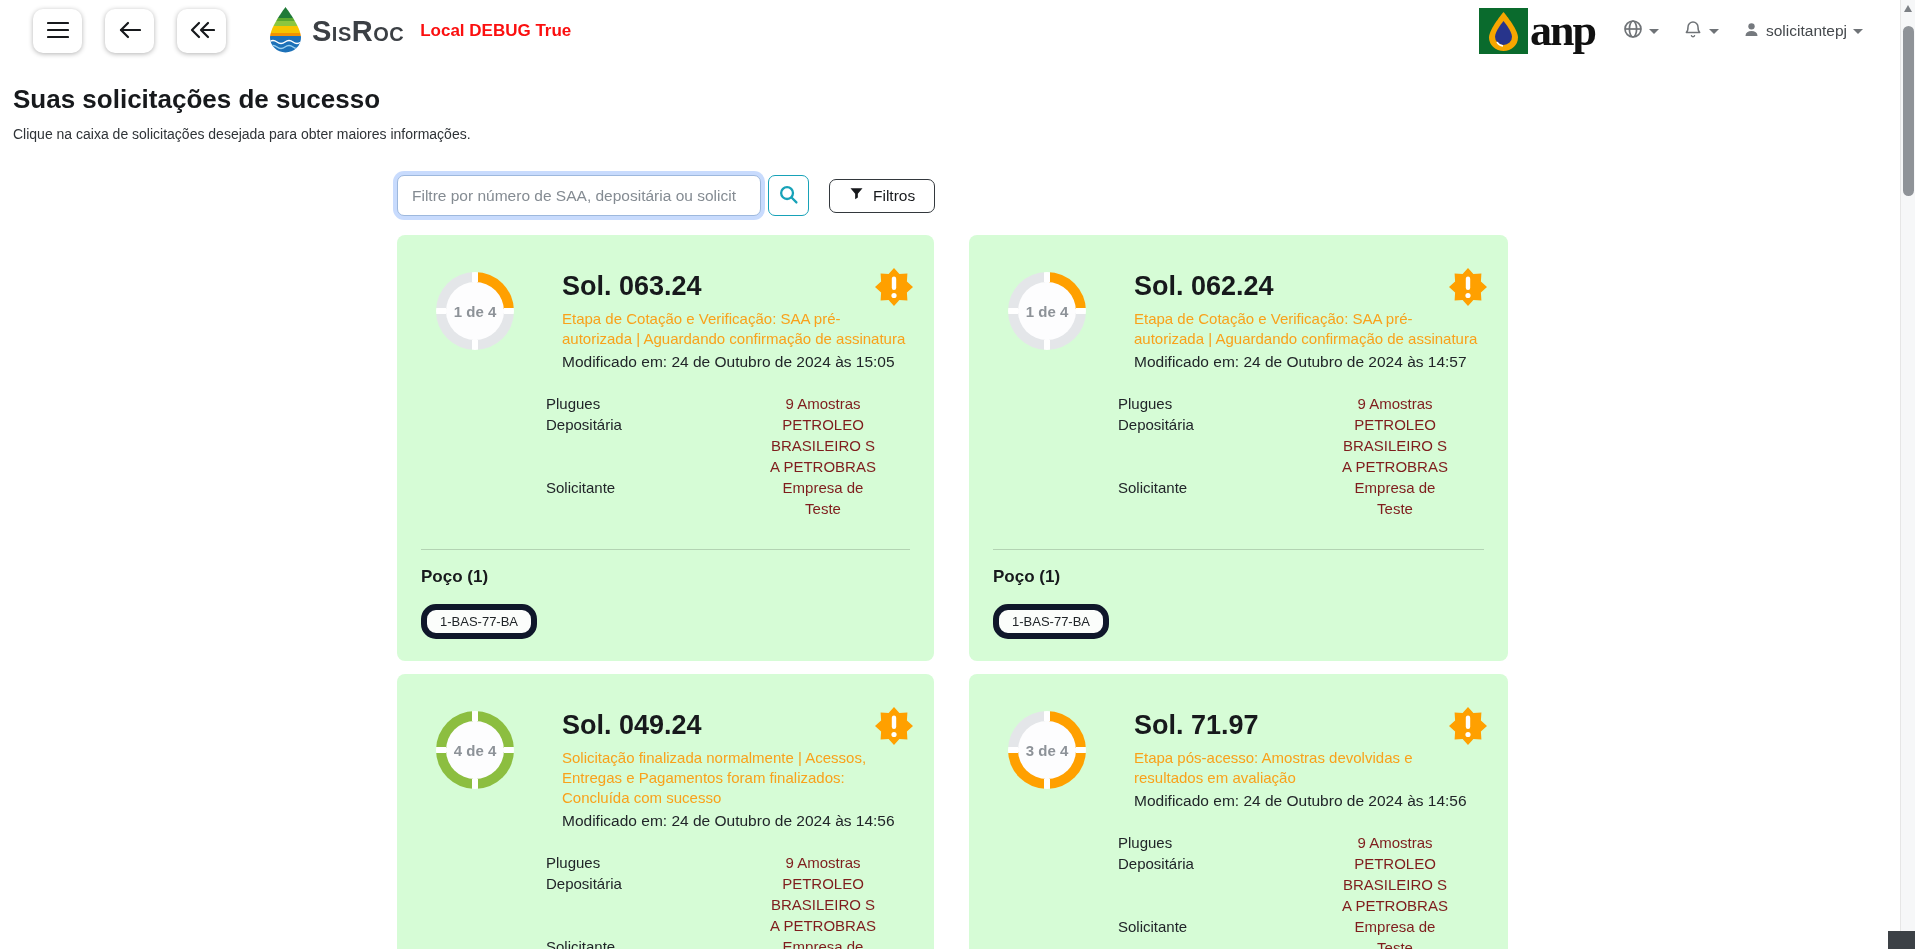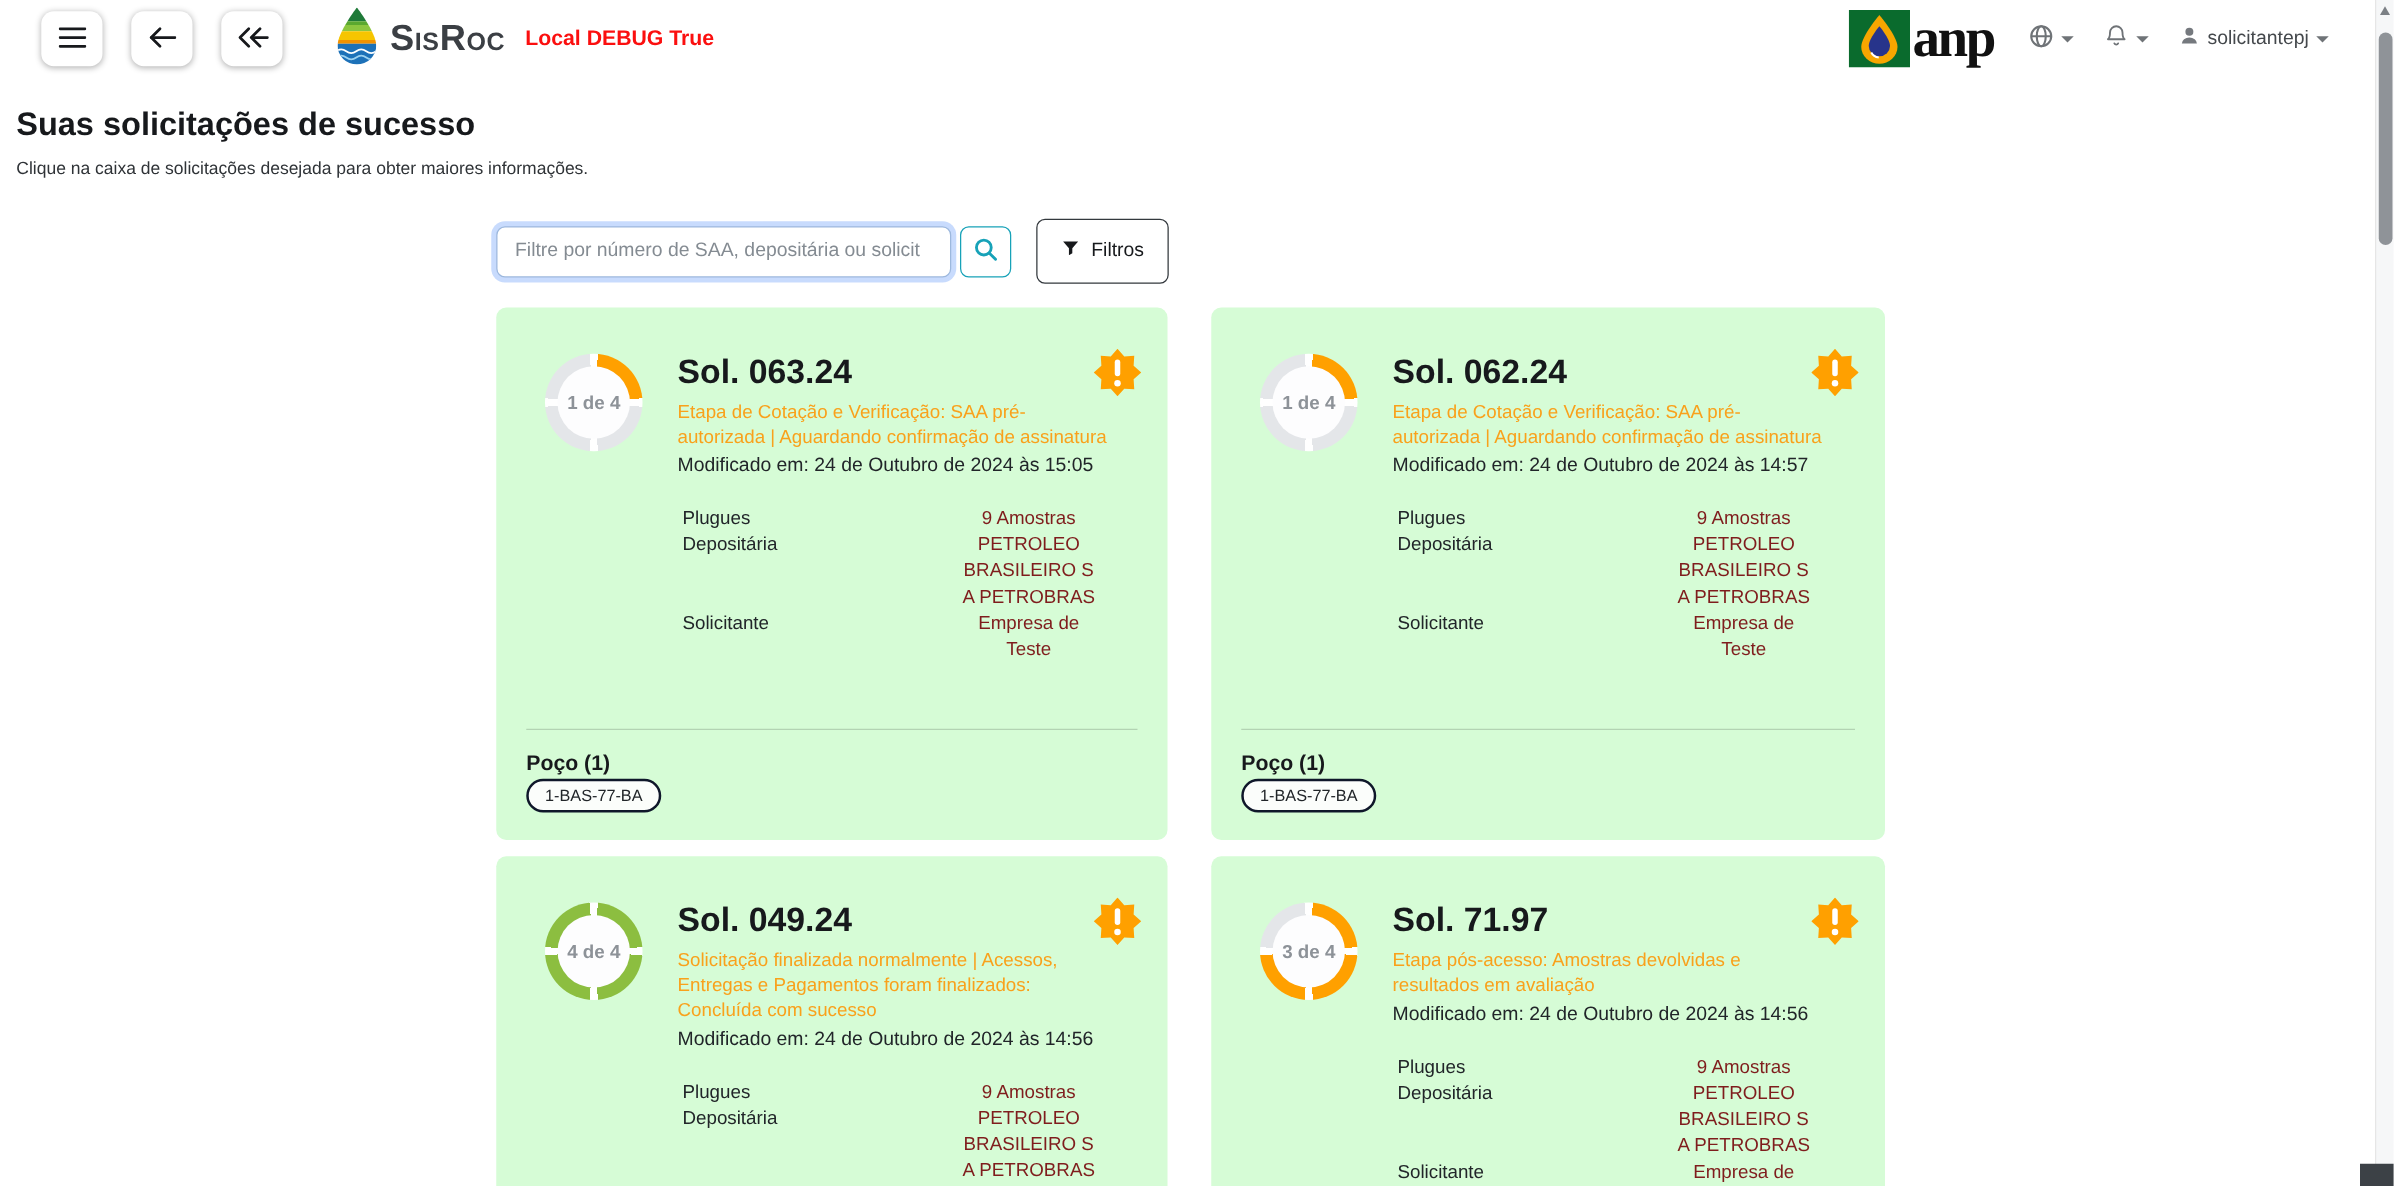--- a/index.html
+++ b/index.html
@@ -32,48 +32,48 @@
     width:364px; height:41px; border:1px solid #9db8dd; border-radius:7px; padding:0 14px;
     font-size:15.5px; font-family:"Liberation Sans",sans-serif; color:#212529; outline:none;
     box-shadow:0 0 0 4px rgba(96,153,250,.35);
   }
   .search-input::placeholder { color:#848b92; }
   .search-btn {
     width:41px; height:41px; margin-left:7px; background:#fff; border:1px solid #17A2B8; border-radius:7px;
     display:flex; align-items:center; justify-content:center; cursor:pointer;
   }
   .filter-btn {
-    height:52px; margin-left:20px; padding:0 19px; background:#fff; border:1px solid #33383d; border-radius:7px;
+    height:34px; margin-left:20px; padding:0 19px; background:#fff; border:1px solid #33383d; border-radius:7px;
     display:flex; align-items:center; gap:9px; font-size:15.5px; font-family:"Liberation Sans",sans-serif;
     color:#17191c; cursor:pointer;
   }
   
   .cards-grid { margin:19px 0 0 397px; width:1112px; display:grid; grid-template-columns:537px 539px; column-gap:35px; row-gap:13px; align-items:stretch; }
   .card {
     background:#D6FCD6; border-radius:8px; position:relative; min-height:426px;
     padding:36px 24px 22px 24px; display:flex; flex-direction:column; cursor:pointer;
   }
   .card-top { display:flex; margin-left:15px; }
   .ring { width:78px; height:78px; border-radius:50%; position:relative; flex:0 0 auto; margin-top:1px; }
   .ring[data-p="1"] { background:conic-gradient(#fff 0 5deg, #FFA000 5deg 85deg, #fff 85deg 95deg, #E4E6E9 95deg 175deg, #fff 175deg 185deg, #E4E6E9 185deg 265deg, #fff 265deg 275deg, #E4E6E9 275deg 355deg, #fff 355deg 360deg); }
   .ring[data-p="3"] { background:conic-gradient(#fff 0 5deg, #FFA000 5deg 85deg, #fff 85deg 95deg, #FFA000 95deg 175deg, #fff 175deg 185deg, #FFA000 185deg 265deg, #fff 265deg 275deg, #E4E6E9 275deg 355deg, #fff 355deg 360deg); }
   .ring[data-p="4g"] { background:conic-gradient(#fff 0 5deg, #8CBE40 5deg 85deg, #fff 85deg 95deg, #8CBE40 95deg 175deg, #fff 175deg 185deg, #8CBE40 185deg 265deg, #fff 265deg 275deg, #8CBE40 275deg 355deg, #fff 355deg 360deg); }
   .ring-label { position:absolute; inset:10px; background:#fdfdfe; border-radius:50%; display:flex; align-items:center; justify-content:center; font-size:15px; font-weight:700; color:#8d9298; }
-  .card-texts { margin-left:28px; width:345px; }
+  .card-texts { margin-left:48px; width:345px; }
   .card-title { font-size:27px; font-weight:700; color:#17191c; line-height:1.15; }
   .card-status { margin-top:7px; font-size:15px; line-height:20px; color:#F9A11B; }
   .card-modified { margin-top:2px; font-size:15.5px; line-height:22px; color:#212529; }
   .details { margin:20px 0 0 125px; display:grid; grid-template-columns:221px 112px; font-size:15px; line-height:21px; }
   .dt { color:#212529; }
   .dd { color:#7f1d1d;text-align:center; }
   .warn-badge { position:absolute; top:33px; right:21px; width:38px; height:38px; }
   .card-bottom { margin-top:auto; }
   .divider { border-top:1px solid rgba(0,0,0,.16); margin-top:18px; }
   .poco-title { margin-top:17px; font-size:17px; font-weight:700; color:#17191c; }
-  .poco-tag { display:inline-block; margin-top:2px; padding:4px 13px; border:2px solid #0f172a; border-radius:15px; background:#fbfdfb; font-size:13px; color:#212529; }
+  .poco-tag { display:inline-block; margin-top:17px; padding:4px 13px; border:6px solid #0f172a; border-radius:15px; background:#fbfdfb; font-size:13px; color:#212529; }
   .poco-tag:empty { display:none; }
   
   .scrollbar { position:absolute; top:0; right:0; width:15px; height:949px; background:#f6f7f8; border-left:1px solid #e6e6e6; }
   .sb-up { position:absolute; top:5px; left:3px; width:0; height:0; border-left:4.5px solid transparent; border-right:4.5px solid transparent; border-bottom:7px solid #7c8085; }
   .sb-thumb { position:absolute; top:26px; left:2px; width:11px; height:170px; background:#8f9398; border-radius:6px; }
   .sb-corner { position:absolute; right:0; bottom:0; width:27px; height:18px; background:#3c4146; }
 </style>
 </head>
 <body>
 

